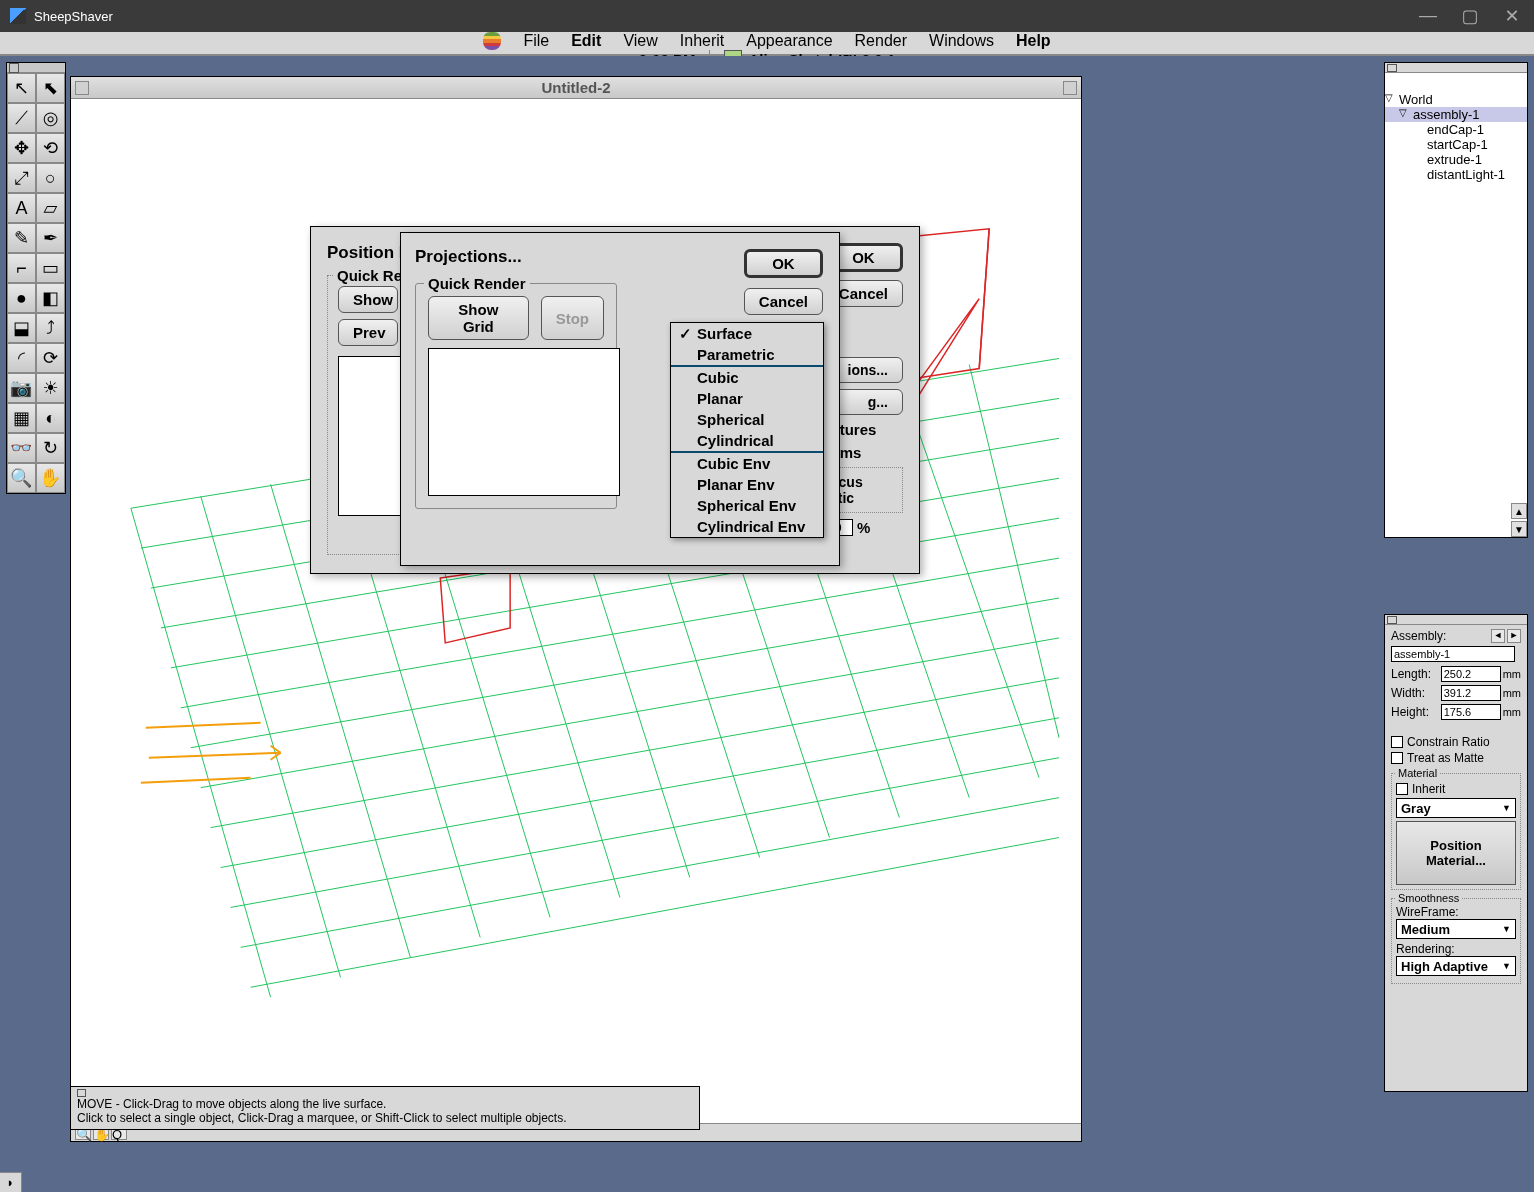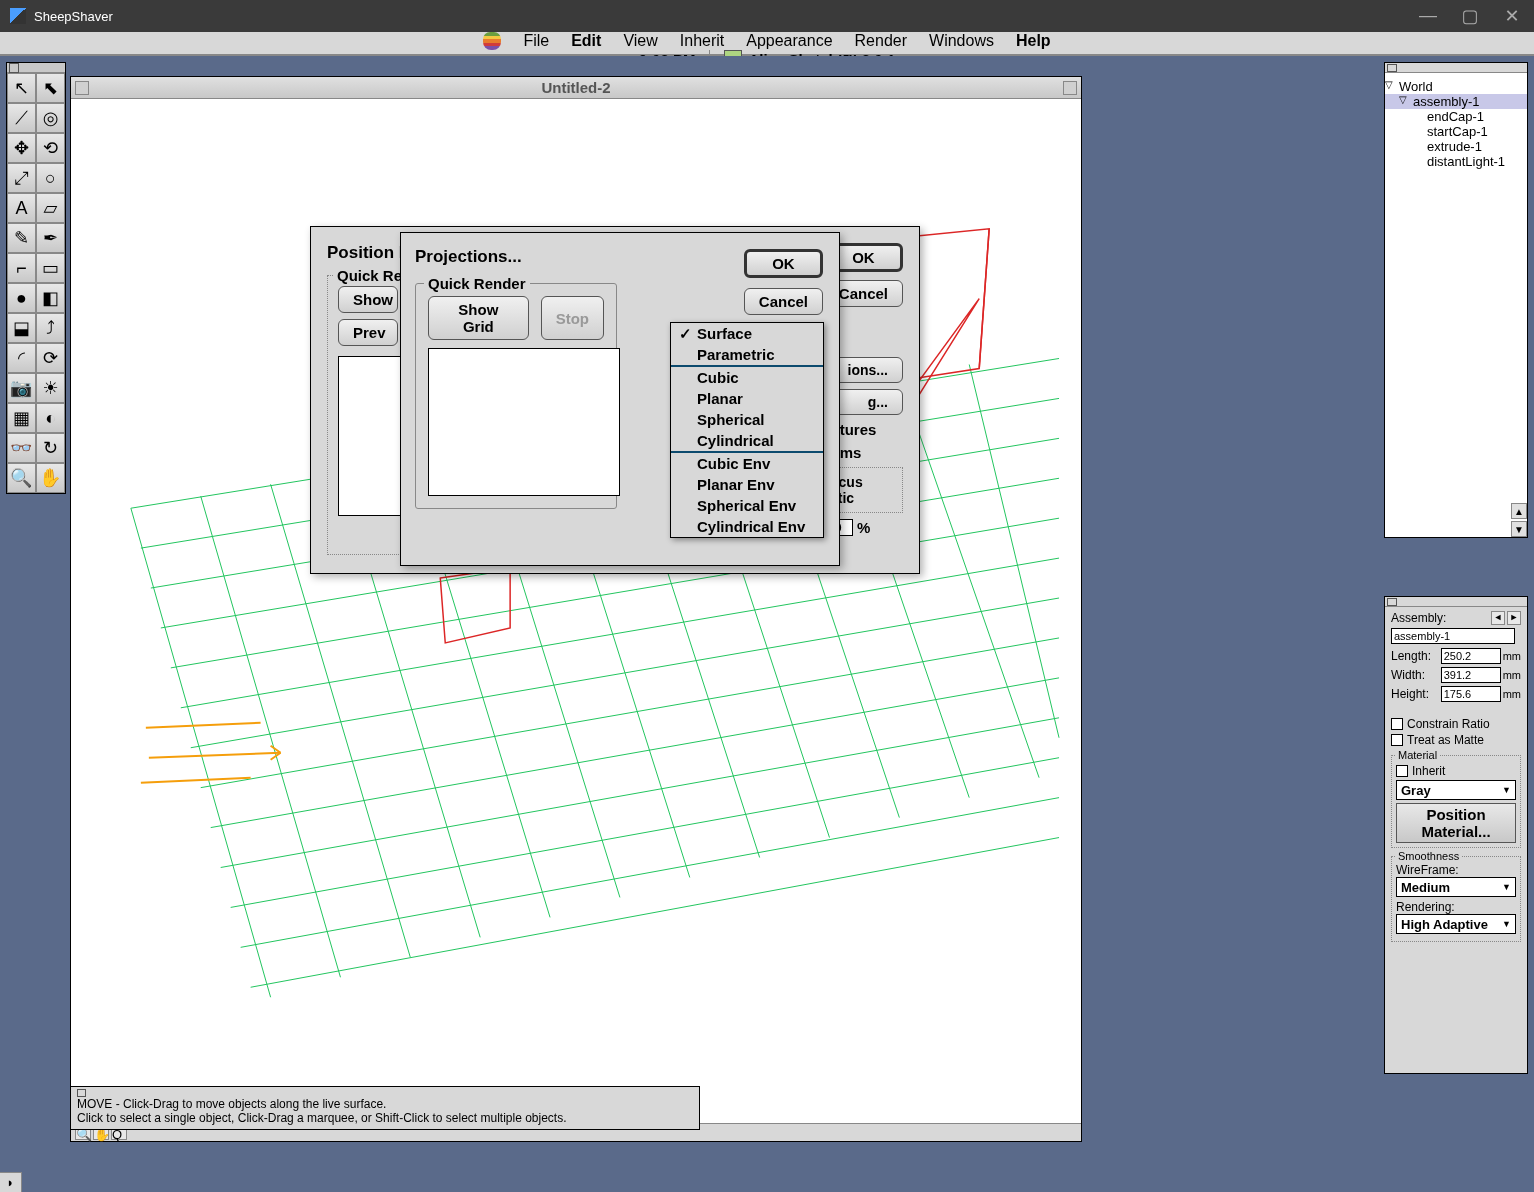--- a/index.html
+++ b/index.html
@@ -256,39 +256,39 @@
     
     .world-panel {
       position: absolute;
       right: 6px; top: 6px;
       width: 144px; height: 476px;
       background: white;
       border: 1px solid #000;
     }
     .world-panel-header { height: 10px; background: #d8d8d8; border-bottom: 1px solid #888; display: flex; align-items: center; padding-left: 2px; }
     .world-panel-header::before { content: ''; width: 8px; height: 6px; border: 1px solid #555; }
-    .world-body { font-size: 13px; padding: 6px 0; height: calc(100% - 10px); overflow-y: auto; position: relative; }
+    .world-body { font-size: 13px; padding: 19px 0; height: calc(100% - 10px); overflow-y: auto; position: relative; }
     .world-item { padding: 0 4px 0 14px; cursor: pointer; position: relative; }
     .world-item.l1 { padding-left: 14px; }
     .world-item.l2 { padding-left: 28px; }
     .world-item.l3 { padding-left: 42px; }
     .world-item.selected { background: #c8c8e8; }
     .world-item.has-arrow::before { content: '▽'; position: absolute; left: 0px; font-size: 10px; }
     .world-item.l2.has-arrow::before { left: 14px; }
     .world-scroll-arrow {
       position: absolute; right: 0; width: 16px; height: 16px;
       background: #e0e0e0; border: 1px solid #888;
       display: flex; align-items: center; justify-content: center;
       font-size: 10px;
     }
 
     
     .props-panel {
       position: absolute;
-      right: 6px; top: 540px;
+      right: 6px; top: 558px;
       width: 144px; height: 478px;
       background: #d8d8d8;
       border: 1px solid #000;
       font-size: 12px;
     }
     .props-header { height: 10px; border-bottom: 1px solid #888; display: flex; align-items: center; padding-left: 2px; }
     .props-header::before { content: ''; width: 8px; height: 6px; border: 1px solid #555; }
     .props-body { padding: 4px 6px; }
     .props-row { display: flex; align-items: center; justify-content: space-between; margin-bottom: 3px; }
     .props-row label { font-size: 12px; }
@@ -317,22 +317,22 @@
       display: flex; justify-content: space-between; align-items: center;
       padding: 0 4px;
       font-size: 13px; font-weight: bold;
       margin-bottom: 3px;
     }
     .props-select::after { content: '▼'; font-size: 9px; }
     .props-btn {
       width: 100%;
       background: linear-gradient(to bottom, #e8e8e8, #c8c8c8);
       border: 1px solid #555;
-      padding: 2px;
-      font-size: 15px;
+      padding: 16px;
+      font-size: 13px;
       font-weight: bold;
     }
     .nav-arrows { display: flex; gap: 2px; }
     .nav-arrow { width: 14px; height: 14px; border: 1px solid #888; background: #e8e8e8; font-size: 9px; text-align: center; }
 
     
     .status-bar {
       position: absolute;
       left: 70px; bottom: 62px;
       width: 630px; height: 44px;

